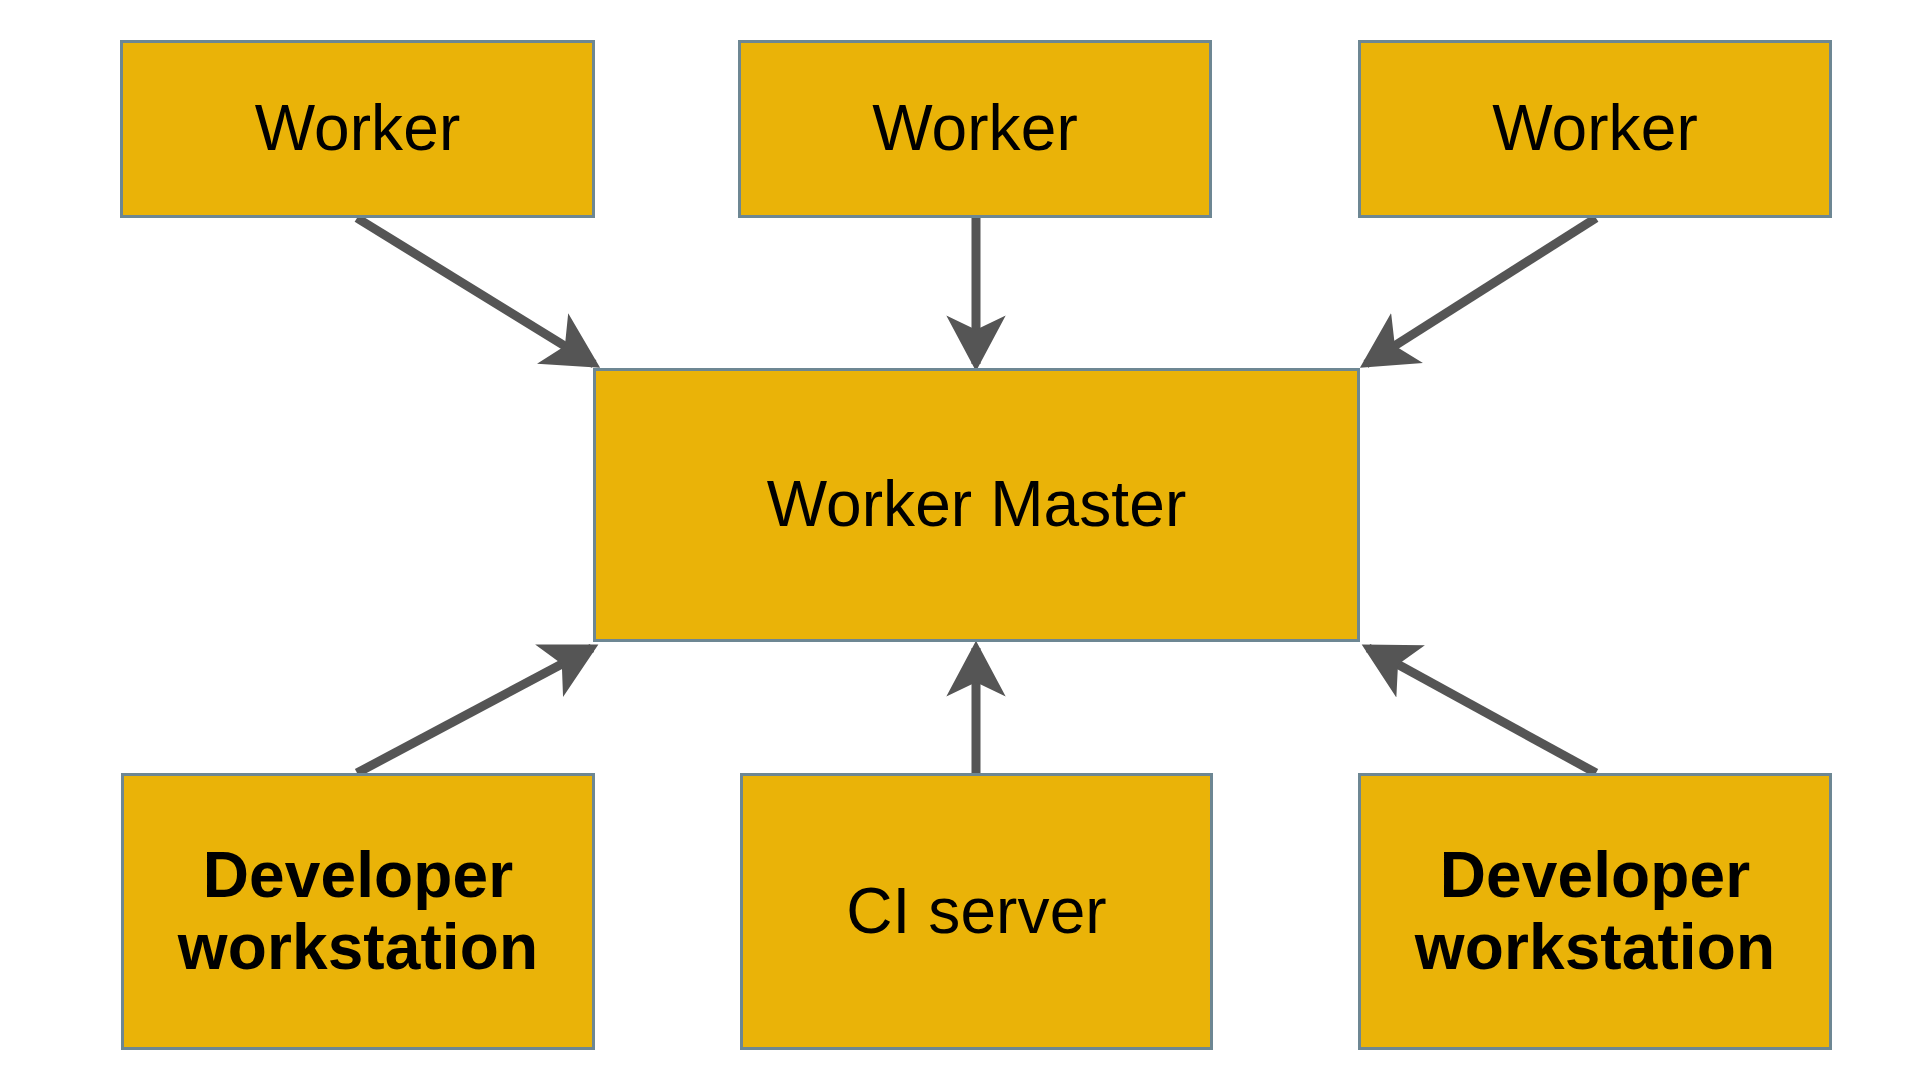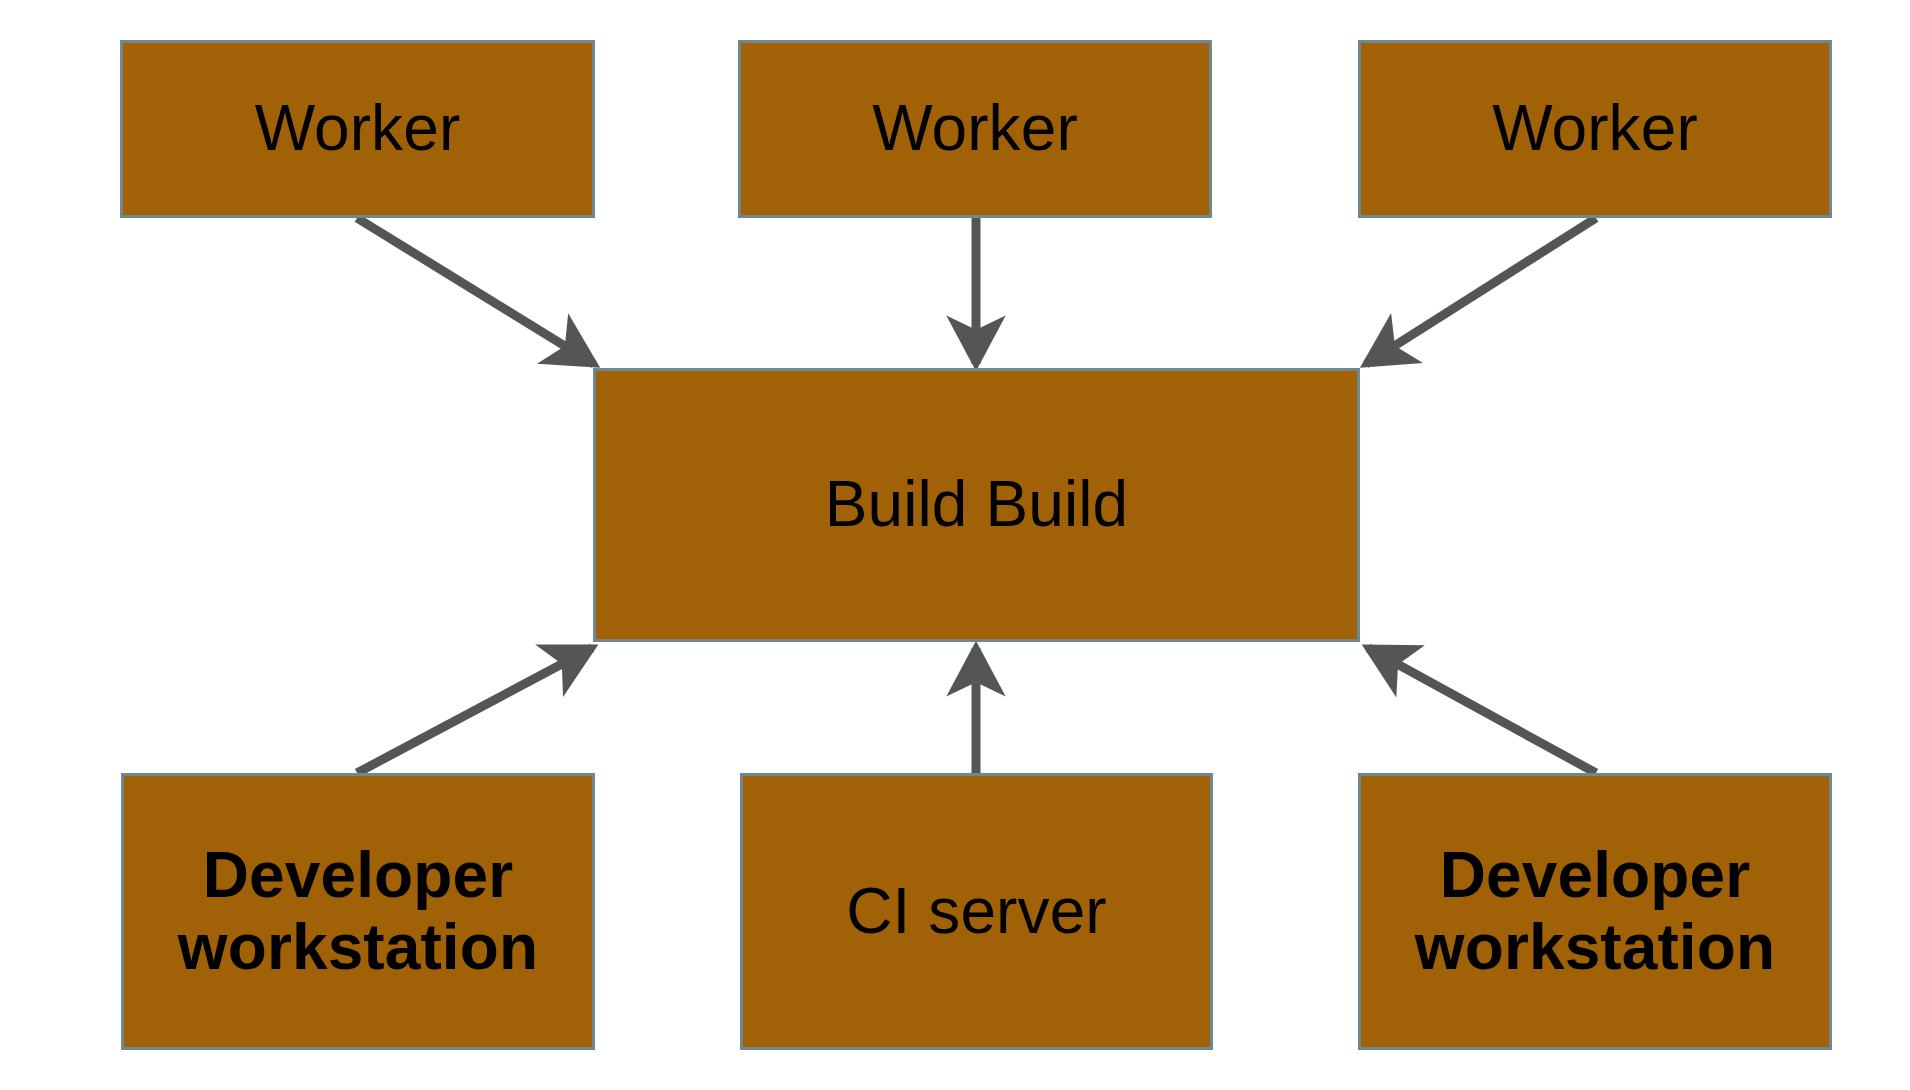--- a/index.html
+++ b/index.html
@@ -20,21 +20,21 @@
   #edges {
     position: absolute;
     left: 0;
     top: 0;
     width: 1910px;
     height: 1090px;
   }
   .node {
     position: absolute;
     box-sizing: border-box;
-    background: #a16207;
+    background: #eab308;
     border: 3px solid #6d8793;
     display: flex;
     align-items: center;
     justify-content: center;
     text-align: center;
     color: #000000;
     z-index: 2;
   }
   .node-label {
     display: block;
@@ -87,21 +87,21 @@
 
   <div class="node n-worker" id="node-worker-2">
     <span class="node-label">Worker</span>
   </div>
 
   <div class="node n-worker" id="node-worker-3">
     <span class="node-label">Worker</span>
   </div>
 
   <div class="node n-master" id="node-build-master">
-    <span class="node-label">Build Build</span>
+    <span class="node-label">Worker Master</span>
   </div>
 
   <div class="node n-dev" id="node-dev-left">
     <span class="node-label">Developer
 workstation</span>
   </div>
 
   <div class="node n-ci" id="node-ci-server">
     <span class="node-label">CI server</span>
   </div>

